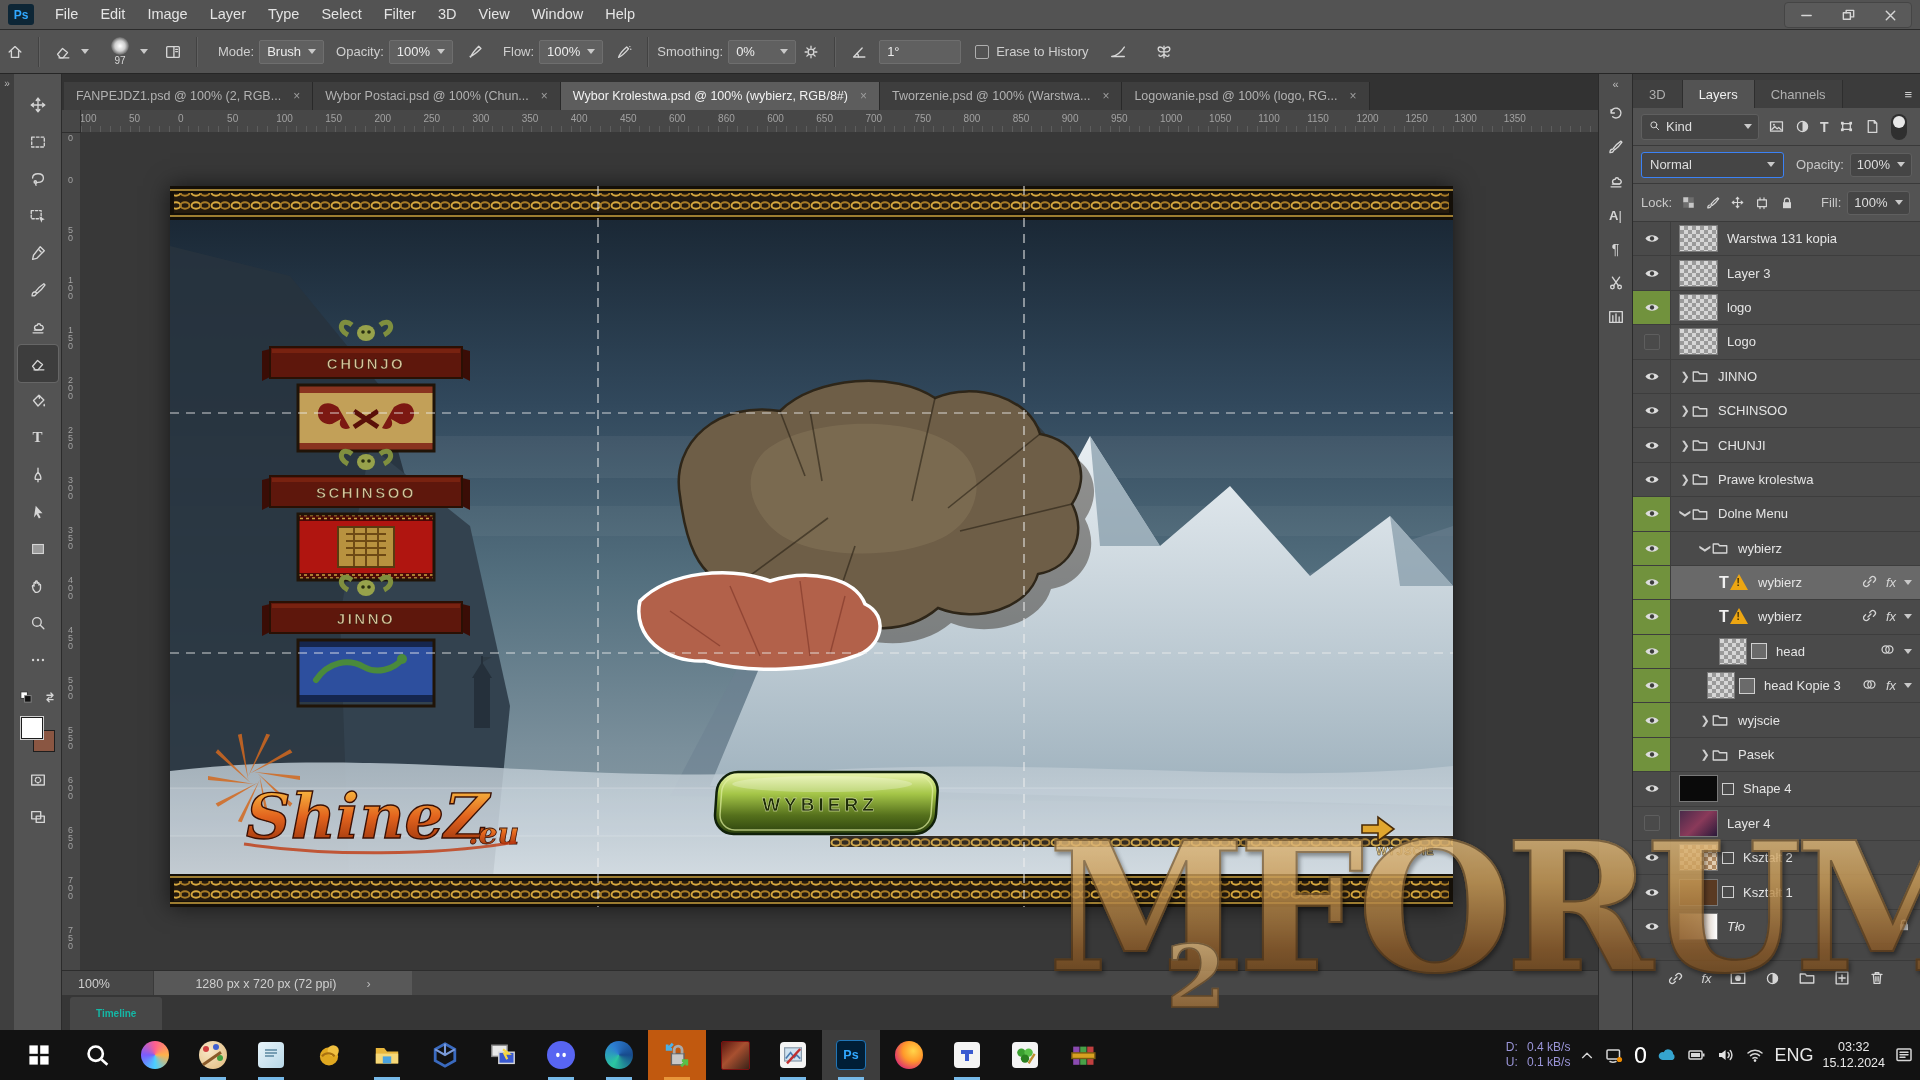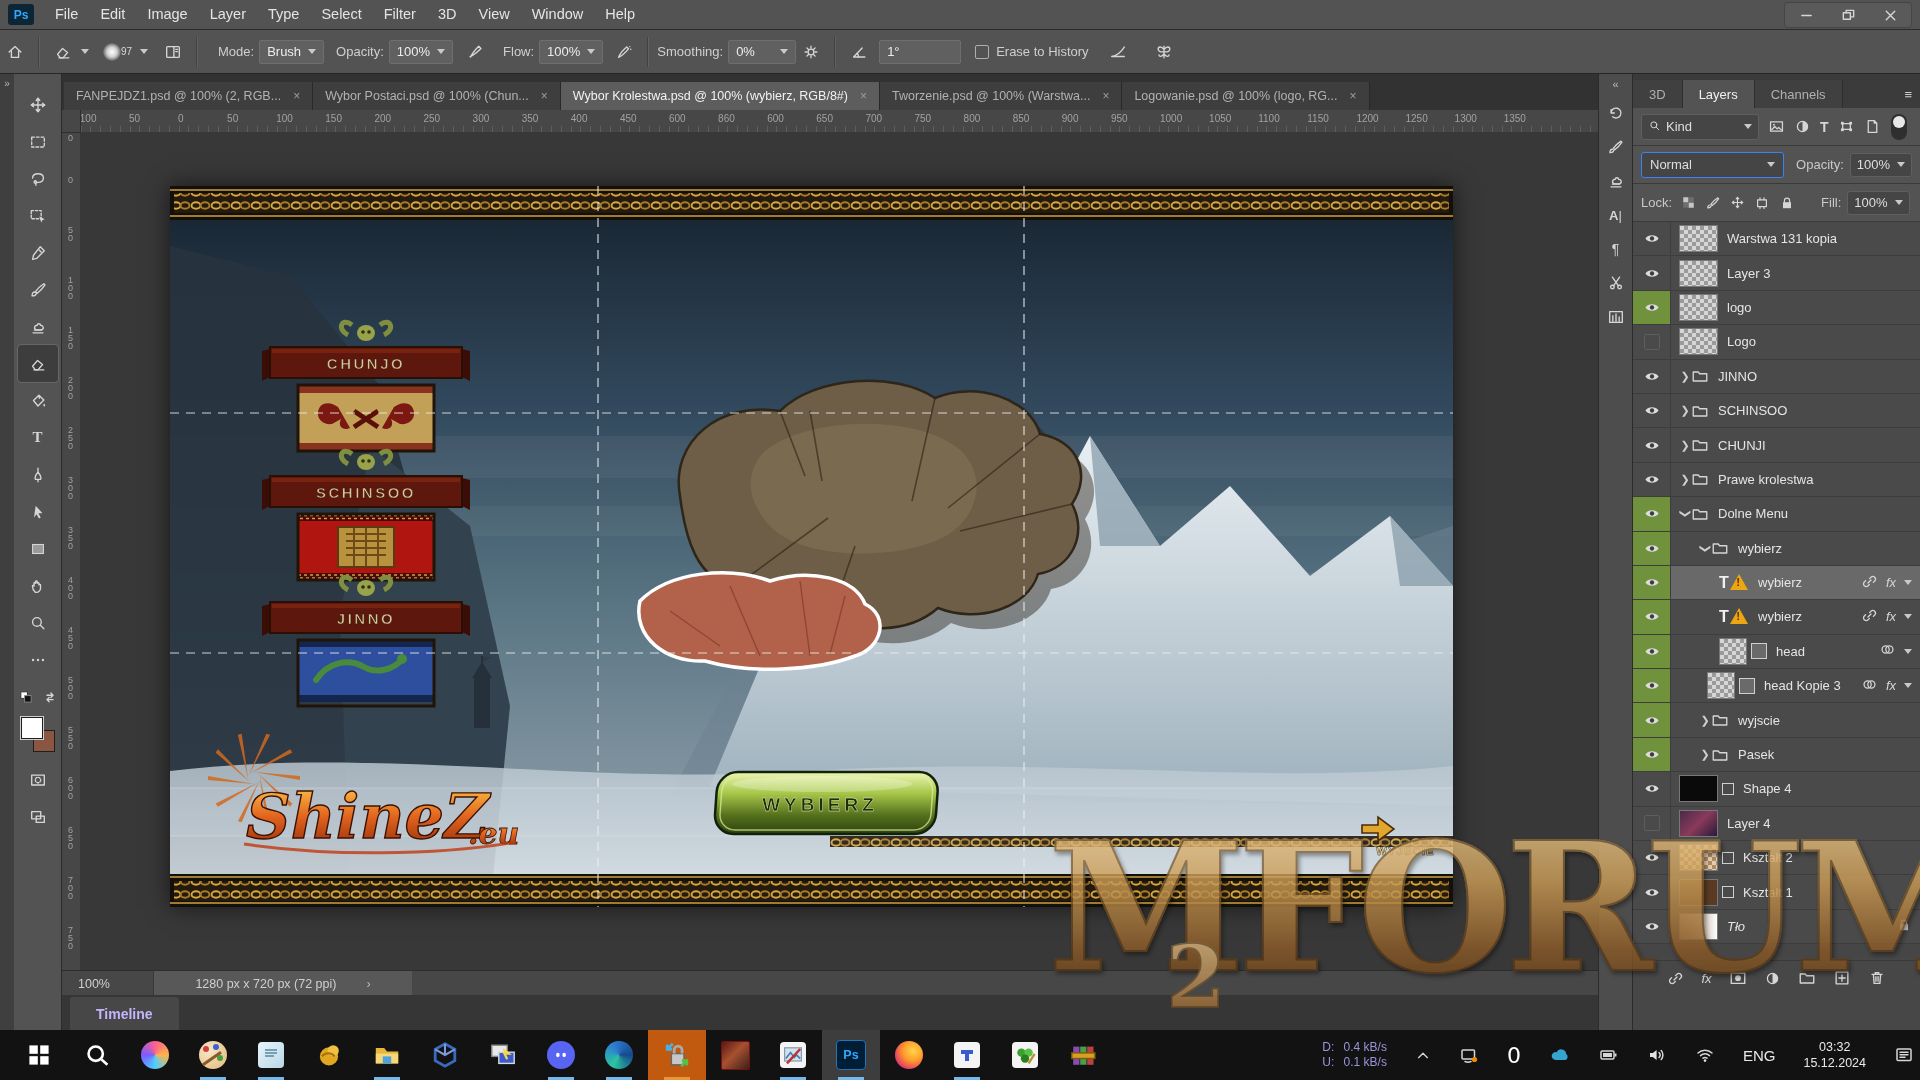--- a/index.html
+++ b/index.html
@@ -19,21 +19,21 @@
   
   #optionsbar{left:0;top:30px;width:1920px;height:43px;background:#535353;border-bottom:1px solid #262626;
               display:flex;align-items:center;font-size:13px;color:#cfcfcf;}
   .ob-sep{width:1px;height:30px;background:#424242;border-right:1px solid #616161;margin:0 8px;}
   .ob-ico{display:flex;align-items:center;justify-content:center;width:30px;height:34px;}
   .ob-box{background:#606060;border:1px solid #6e6e6e;border-radius:2px;height:22px;display:flex;
           align-items:center;padding:0 7px;color:#ececec;margin-left:5px;}
   .caret{width:0;height:0;border-left:4px solid transparent;border-right:4px solid transparent;
          border-top:5px solid #c9c9c9;margin-left:7px;}
   .caret-solo{margin-left:3px;}
-  #brushpv{display:flex;flex-direction:row;align-items:center;width:34px;line-height:10px;}
+  #brushpv{display:flex;flex-direction:column;align-items:center;width:34px;line-height:10px;}
   #brushpv .dot{width:18px;height:18px;border-radius:50%;
       background:radial-gradient(circle,#ffffff 0%,#cfcfcf 40%,rgba(120,120,120,0) 75%);}
   #brushpv .num{font-size:10px;color:#d8d8d8;margin-top:1px;}
   .ob-label{margin-left:12px;}
   .checkbox{width:12px;height:12px;border:1px solid #aeaeae;border-radius:2px;margin:0 7px 0 14px;}
   #ob-right{position:absolute;right:10px;top:30px;height:43px;display:flex;align-items:center;gap:14px;}
   
   #tabbar{left:0;top:74px;width:1598px;height:36px;background:#323232;display:flex;align-items:flex-end;
           padding-left:64px;box-sizing:border-box;}
   .doctab{height:28px;display:flex;align-items:center;background:#3e3e3e;color:#b2b2b2;font-size:12.5px;
@@ -62,21 +62,21 @@
   #canvasarea{left:80px;top:132px;width:1518px;height:838px;background:#383838;overflow:hidden;}
   #document{position:absolute;left:90px;top:54px;width:1283px;height:721px;background:#45586a;
             box-shadow:0 0 22px rgba(0,0,0,.6);}
   
   #statusbar{left:62px;top:970px;width:1536px;height:25px;background:#474747;border-top:1px solid #2d2d2d;
              display:flex;align-items:center;font-size:12.5px;color:#cfcfcf;}
   #zoomcell{width:92px;height:100%;display:flex;align-items:center;padding-left:16px;box-sizing:border-box;
             border-right:1px solid #3a3a3a;}
   #doccell{width:258px;height:100%;background:#585858;display:flex;align-items:center;justify-content:center;gap:30px;}
   #timelinestrip{left:62px;top:995px;width:1536px;height:35px;background:#363636;display:flex;}
-  #timelinetab{margin-left:8px;margin-top:2px;background:#474747;color:#c4b5fd;font-weight:bold;font-size:14px;
+  #timelinetab{margin-left:8px;margin-top:2px;background:#474747;color:#14b8a6;font-weight:bold;font-size:10px;
                padding:0 26px;display:flex;align-items:center;border-radius:3px 3px 0 0;}
   
   #rightdock{left:1598px;top:74px;width:34px;height:956px;background:#4d4d4d;border-left:1px solid #2b2b2b;
              display:flex;flex-direction:column;align-items:center;padding-top:4px;box-sizing:border-box;gap:4px;}
   #rightdock .collapse{color:#bdbdbd;font-size:11px;height:16px;}
   .dockico{width:28px;height:30px;display:flex;align-items:center;justify-content:center;color:#d2d2d2;}
   
   #rightpanel{left:1632px;top:74px;width:288px;height:956px;background:#474747;border-left:1px solid #2b2b2b;
               box-sizing:border-box;font-size:13px;}
   #ptabs{height:34px;background:#3b3b3b;display:flex;align-items:flex-end;}
@@ -141,21 +141,21 @@
       font-size:86px;background:linear-gradient(180deg,#e8c488,#8a5a28);-webkit-background-clip:text;
       background-clip:text;color:transparent;-webkit-text-stroke:1.5px rgba(58,36,12,.55);}
   
   #taskbar{left:0;top:1030px;width:1920px;height:50px;background:#121212;display:flex;align-items:center;z-index:50;}
   #taskapps{display:flex;align-items:center;padding-left:10px;}
   .slot{width:58px;height:50px;display:flex;align-items:center;justify-content:center;position:relative;flex:none;}
   .slot.focused{background:#3d3d3d;}
   .slot.orange{background:#c1590f;}
   .underline{position:absolute;bottom:0;left:16px;width:26px;height:3px;background:#76b9e8;}
   .underline.or{background:#e8963a;}
-  #tray{position:absolute;right:6px;top:0;height:50px;display:flex;align-items:center;gap:28px;color:#e8e8e8;}
+  #tray{position:absolute;right:6px;top:0;height:50px;display:flex;align-items:center;gap:9px;color:#e8e8e8;}
   #netspeed{font-size:12px;color:#9a95d8;text-align:left;line-height:15px;}
   #netspeed b{display:inline-block;width:18px;font-weight:normal;}
   #traycount{font-size:22px;color:#fff;font-family:"DejaVu Sans",sans-serif;}
   #clock{font-size:12.5px;text-align:center;line-height:16px;}
   .trayico{display:flex;align-items:center;justify-content:center;}
   
   .circle28{width:28px;height:28px;border-radius:50%;}
   .psbadge{width:28px;height:28px;border-radius:4px;background:#001e36;border:1.5px solid #2076b8;color:#31a8ff;
            font-weight:bold;font-size:12.5px;display:flex;align-items:center;justify-content:center;}
   .whitecard{width:26px;height:26px;border-radius:4px;background:#f4f4f4;display:flex;align-items:center;justify-content:center;}
@@ -1379,21 +1379,21 @@
             <path d="M3 8 v4 h2.8 l3.8 3 V5 L5.8 8z" fill="#e2e2e2"></path>
             <path d="M12 7.5 a3.6 3.6 0 0 1 0 5 M14.2 5.5 a6.8 6.8 0 0 1 0 9" stroke="#d6d6d6" fill="none" stroke-width="1.5" stroke-linecap="round" stroke-linejoin="round"></path>
           </svg>
         </span>
       <span class="trayico">
           <svg width="20" height="20" viewBox="0 0 20 20">
             <path d="M3 8 a10 10 0 0 1 14 0 M5.5 10.6 a6.6 6.6 0 0 1 9 0 M8 13.2 a3.4 3.4 0 0 1 4 0" stroke="#d6d6d6" fill="none" stroke-width="1.5" stroke-linecap="round" stroke-linejoin="round"></path>
             <circle cx="10" cy="15.6" r="1.3" fill="#e2e2e2"></circle>
           </svg>
         </span>
-      <span style="font-size:15px">ENG</span>
+      <span style="font-size:18px">ENG</span>
       <div id="clock">
         <div>03:32</div>
         <div>15.12.2024</div>
       </div>
       <span class="trayico">
           <svg width="20" height="20" viewBox="0 0 20 20">
             <rect x="3" y="4" width="14" height="11.5" rx="1" stroke="#d6d6d6" fill="none" stroke-width="1.5" stroke-linecap="round" stroke-linejoin="round"></rect>
             <path d="M6 7.2h8 M6 9.7h8 M6 12.2h5" stroke="#d6d6d6" fill="none" stroke-width="1.5" stroke-linecap="round" stroke-linejoin="round"></path>
           </svg>
         </span>

